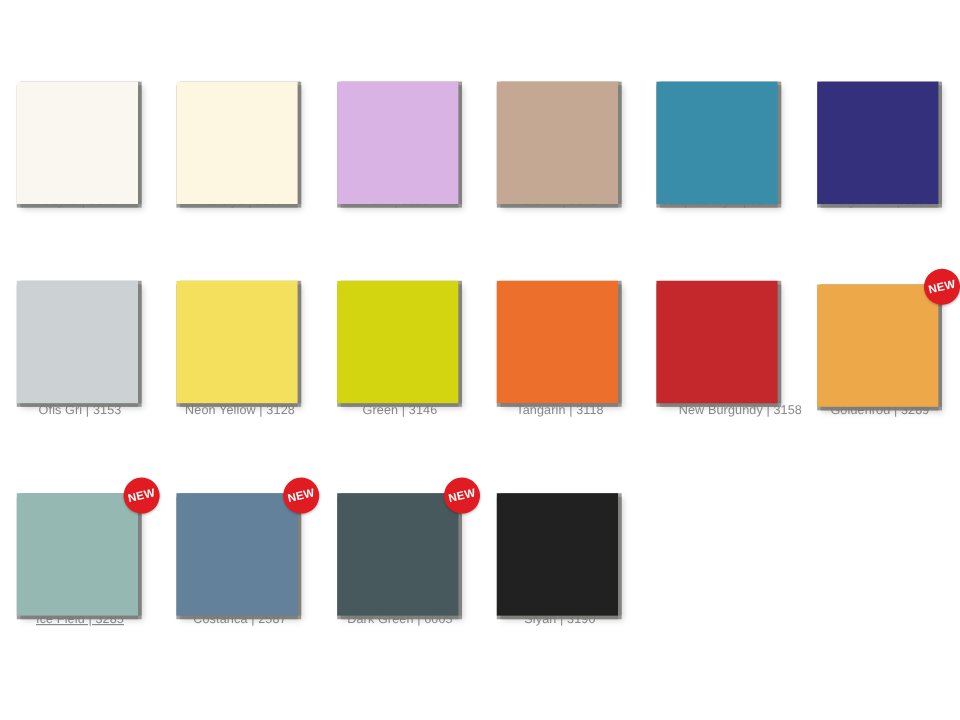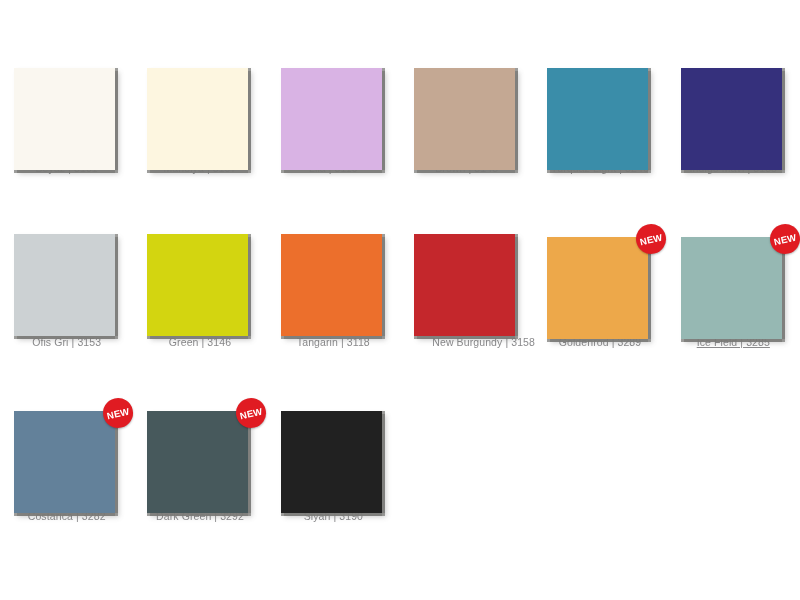--- a/index.html
+++ b/index.html
@@ -141,20 +141,26 @@
         <div class="swatch-label" style="color: rgb(138, 138, 140);">İndigo Mavi | 3135</div>
       </div>
       <div class="swatch-cell row-1">
         <div class="chip-wrap">
           <div class="chip" style="background: rgb(204, 209, 211);"></div>
         </div>
         <div class="swatch-label" style="color: rgb(138, 138, 140);">Ofis Gri | 3153</div>
       </div>
       <div class="swatch-cell row-1">
         <div class="chip-wrap">
+          <div class="chip" style="background: rgb(245, 224, 94);"></div>
+        </div>
+        <div class="swatch-label" style="color: rgb(138, 138, 140);">Neon Yellow | 3128</div>
+      </div>
+      <div class="swatch-cell row-1">
+        <div class="chip-wrap">
           <div class="chip" style="background: rgb(211, 213, 16);"></div>
         </div>
         <div class="swatch-label" style="color: rgb(138, 138, 140);">Green | 3146</div>
       </div>
       <div class="swatch-cell row-1">
         <div class="chip-wrap">
           <div class="chip" style="background: rgb(236, 111, 44);"></div>
         </div>
         <div class="swatch-label" style="color: rgb(138, 138, 140);">Tangarin | 3118</div>
       </div>
@@ -182,30 +188,30 @@
         </div>
         <div class="swatch-label" style="color: rgb(138, 138, 140); text-decoration: underline;">Ice Field | 3285</div>
       </div>
       <div class="swatch-cell row-2">
         <div class="chip-wrap">
           <div class="chip" style="background: rgb(99, 129, 154);"></div>
           <div class="new-badge" style="background: rgb(224, 27, 34); color: rgb(255, 255, 255);">
             <span>NEW</span>
           </div>
         </div>
-        <div class="swatch-label" style="color: rgb(138, 138, 140);">Costarica | 3282</div>
+        <div class="swatch-label" style="color: rgb(138, 138, 140);">Costarica | 2587</div>
       </div>
       <div class="swatch-cell row-2">
         <div class="chip-wrap">
           <div class="chip" style="background: rgb(71, 89, 92);"></div>
           <div class="new-badge" style="background: rgb(224, 27, 34); color: rgb(255, 255, 255);">
             <span>NEW</span>
           </div>
         </div>
-        <div class="swatch-label" style="color: rgb(138, 138, 140);">Dark Green | 3292</div>
+        <div class="swatch-label" style="color: rgb(138, 138, 140);">Dark Green | 6005</div>
       </div>
       <div class="swatch-cell row-2">
         <div class="chip-wrap">
           <div class="chip" style="background: rgb(33, 33, 33);"></div>
         </div>
         <div class="swatch-label" style="color: rgb(138, 138, 140);">Siyah | 3190</div>
       </div>
       <div class="swatch-cell row-2 empty-cell">
         <div class="chip-wrap"></div>
         <div class="swatch-label" style="color: rgb(138, 138, 140);"></div>

